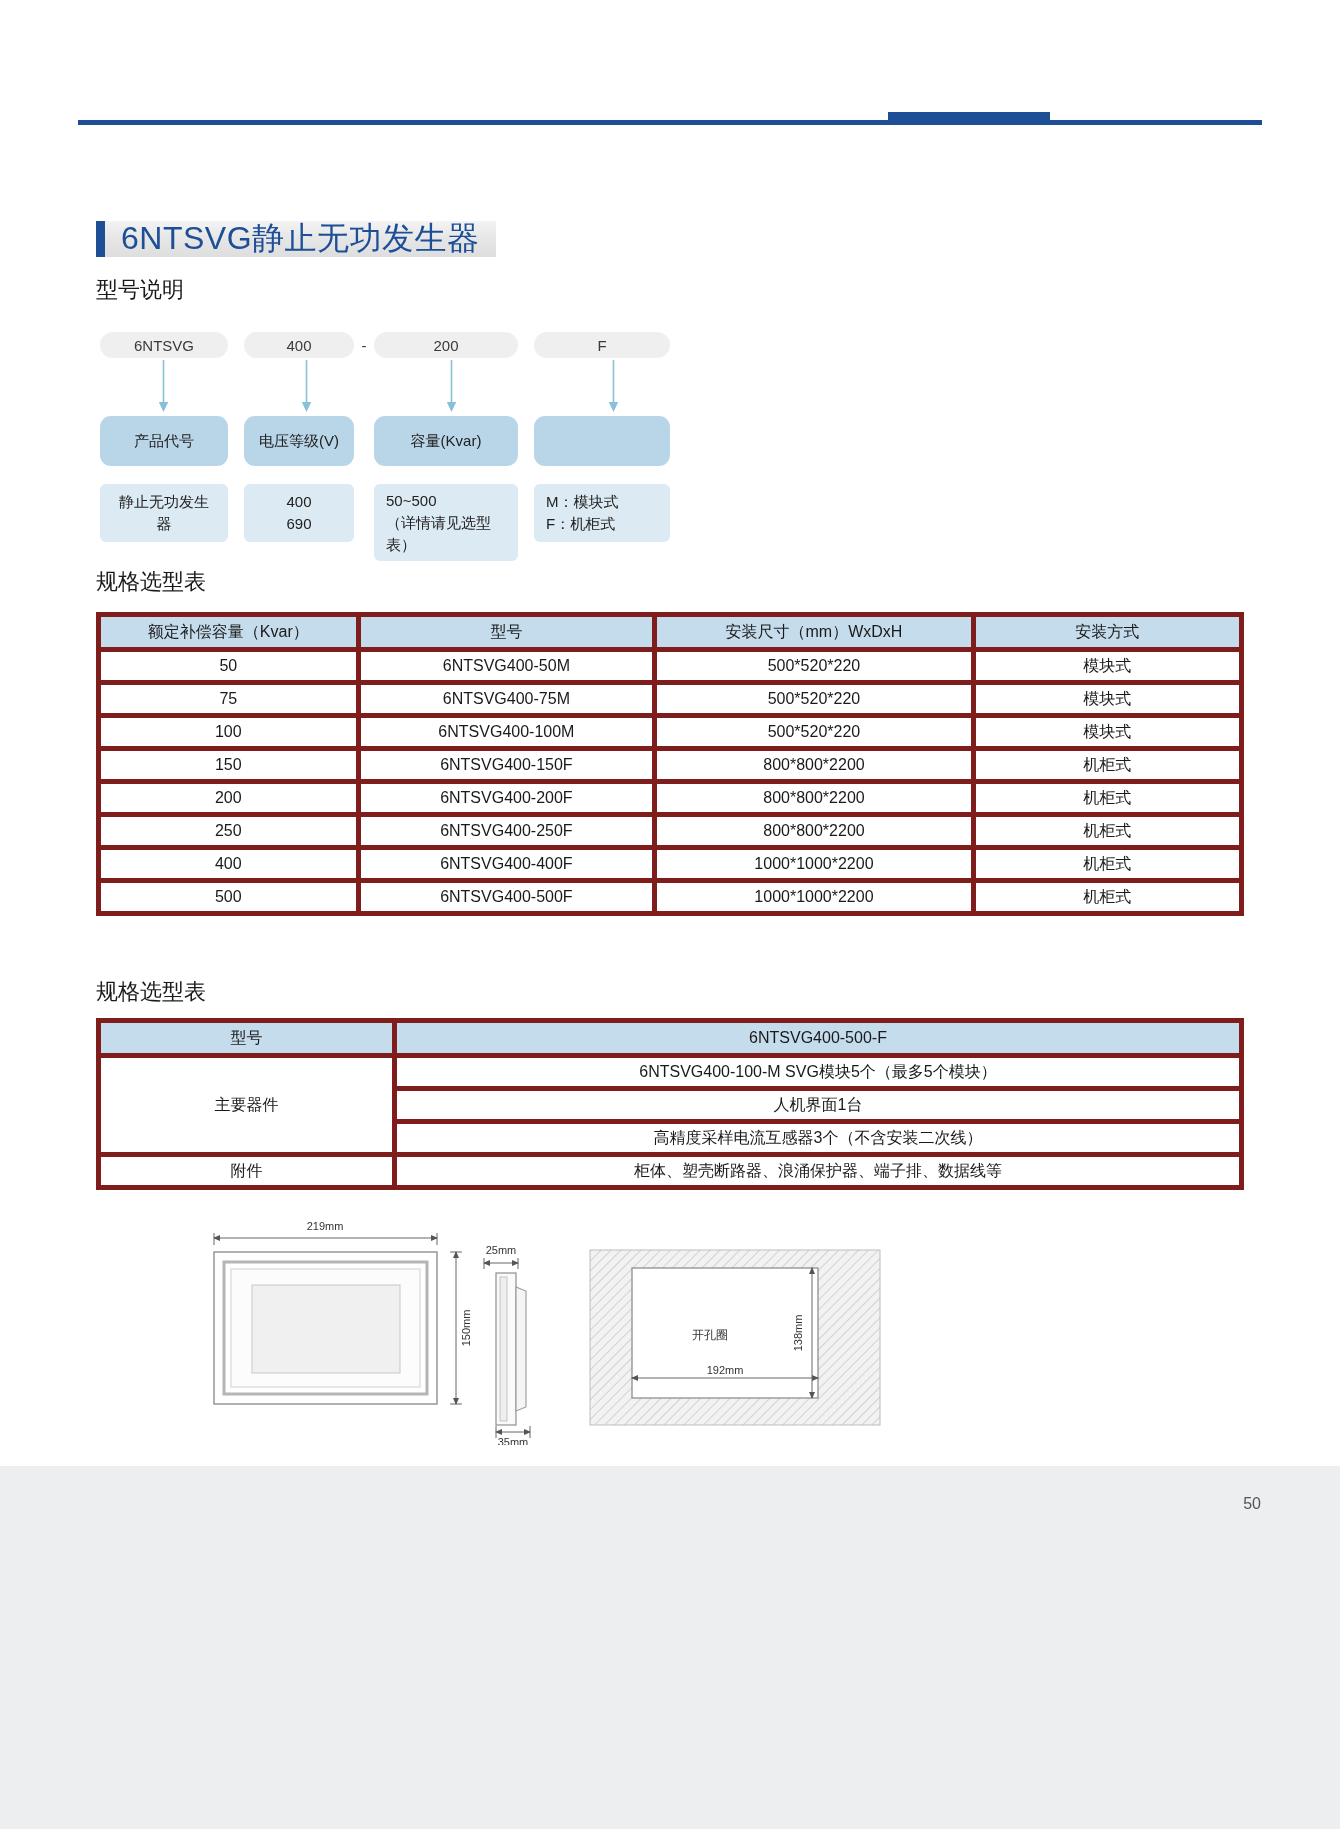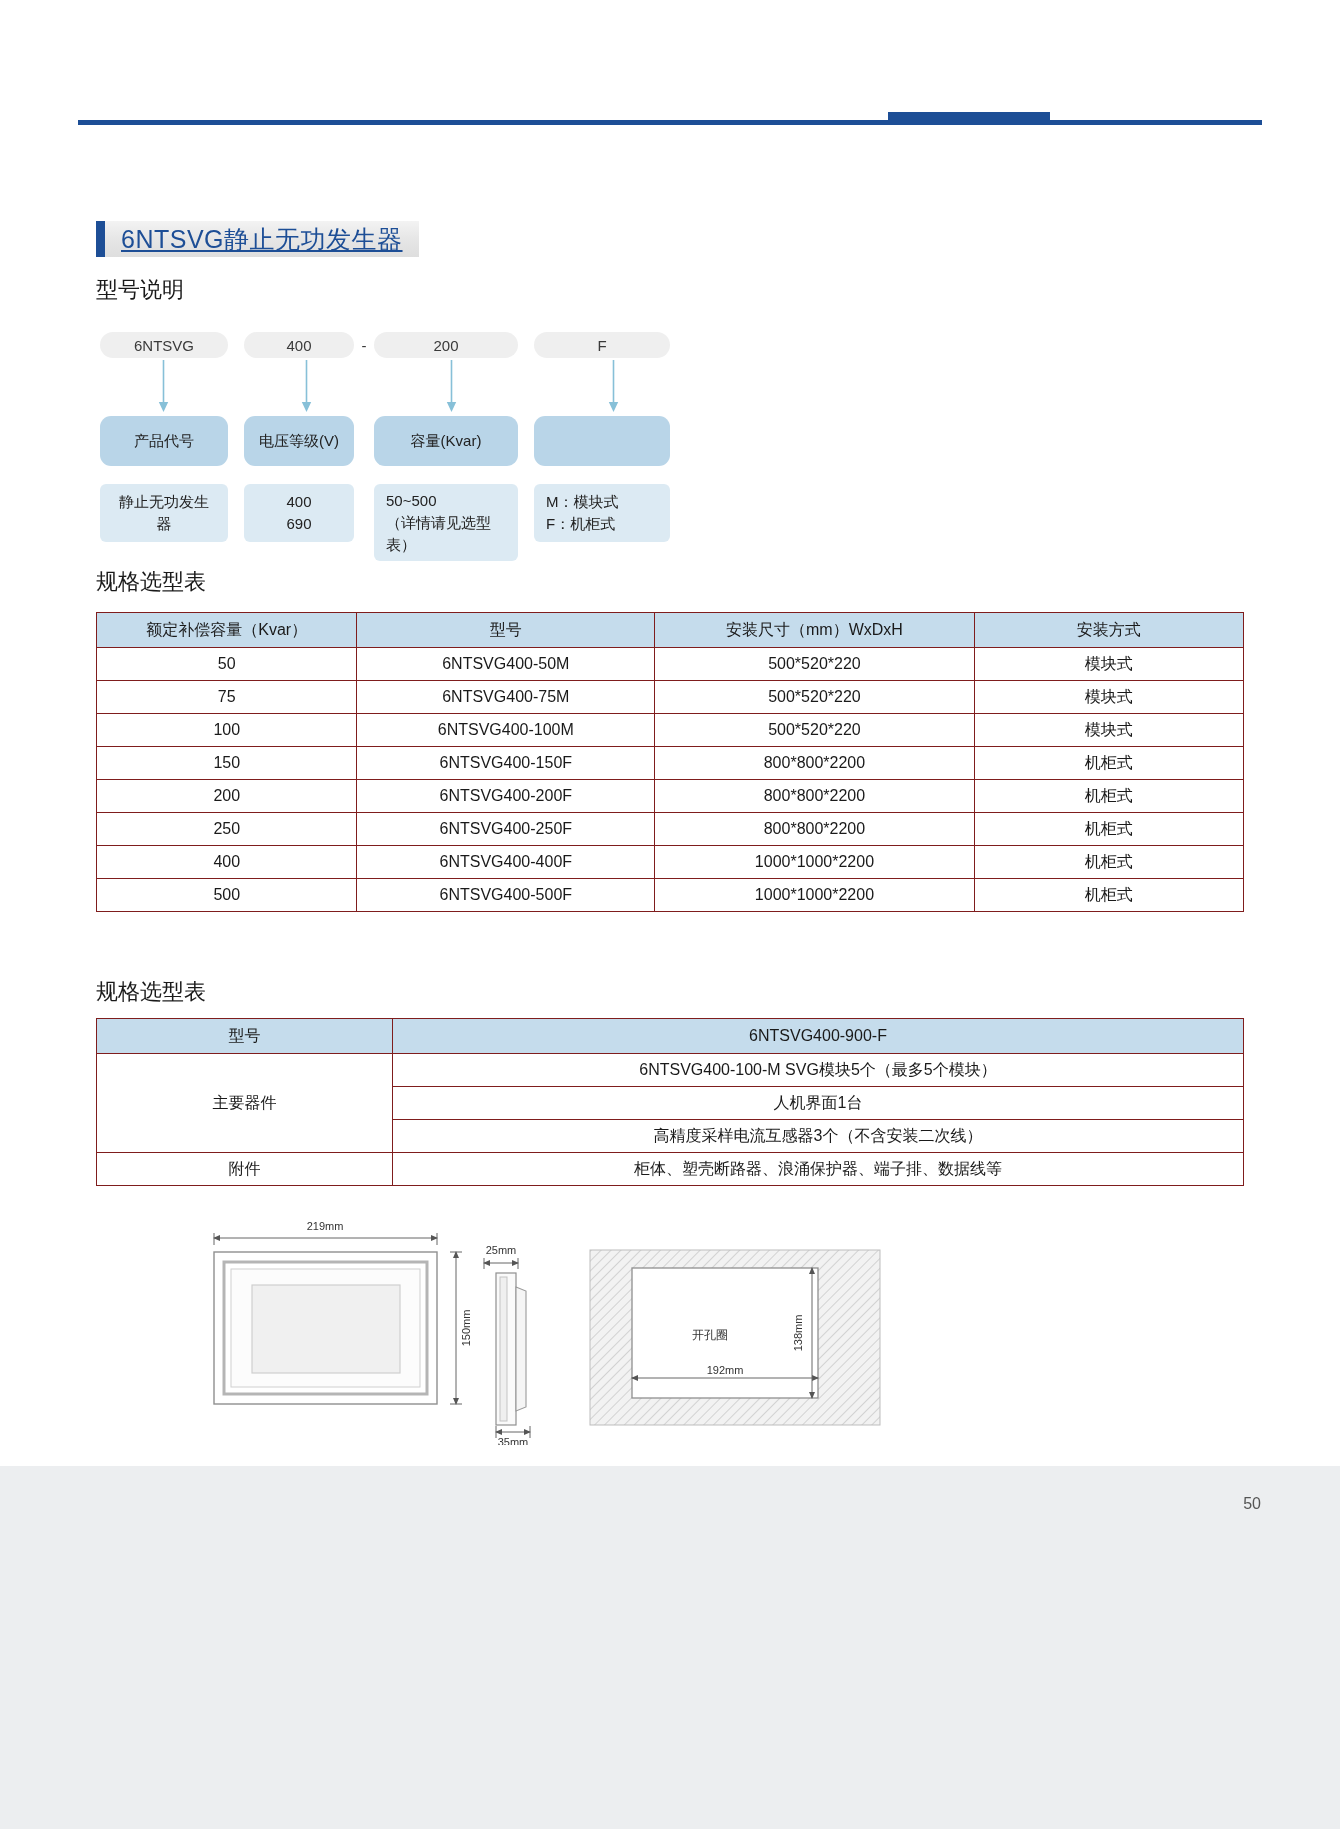--- a/index.html
+++ b/index.html
@@ -49,25 +49,24 @@
     background: #1d4e96;
     flex: 0 0 auto;
   }
   .title-bg {
     background: linear-gradient(to bottom, #f3f3f3 0%, #e6e6e6 50%, #dedede 100%);
     padding: 0 16px 0 16px;
     display: flex;
     align-items: center;
   }
   .title-text {
-    font-size: 25px;
+    font-size: 32px;
     color: #1d4e96;
     letter-spacing: 0.5px;
     white-space: nowrap;
-    text-decoration: underline;
   }
 
   
   .sub-heading {
     position: absolute;
     font-size: 22px;
     color: #1a1a1a;
     font-weight: normal;
   }
   #sh-model  { left: 96px; top: 275px; }
@@ -148,21 +147,21 @@
   .w4 { width: 136px; }
 
   
   table.spec {
     position: absolute;
     border-collapse: collapse;
     font-size: 16px;
     color: #1a1a1a;
   }
   table.spec th, table.spec td {
-    border: 1px solid #7f1d1d;
+    border: 5px solid #7f1d1d;
     text-align: center;
     vertical-align: middle;
     font-weight: normal;
     padding: 0;
   }
   table.spec th {
     background: #c5dcec;
     height: 35px;
   }
   table.spec td { height: 33px; background: #ffffff; }
@@ -347,21 +346,21 @@
         </tr>
       </tbody>
   </table>
 
   <div class="sub-heading" id="sh-spec2">规格选型表</div>
 
   <table class="spec" id="table-spec2">
     <tbody>
       <tr>
         <th>型号</th>
-        <th>6NTSVG400-900-F</th>
+        <th>6NTSVG400-500-F</th>
       </tr>
       <tr>
         <td class="lbl" rowspan="3">主要器件</td>
         <td>6NTSVG400-100-M SVG模块5个（最多5个模块）</td>
       </tr>
       <tr>
         <td>人机界面1台</td>
       </tr>
       <tr>
         <td>高精度采样电流互感器3个（不含安装二次线）</td>

